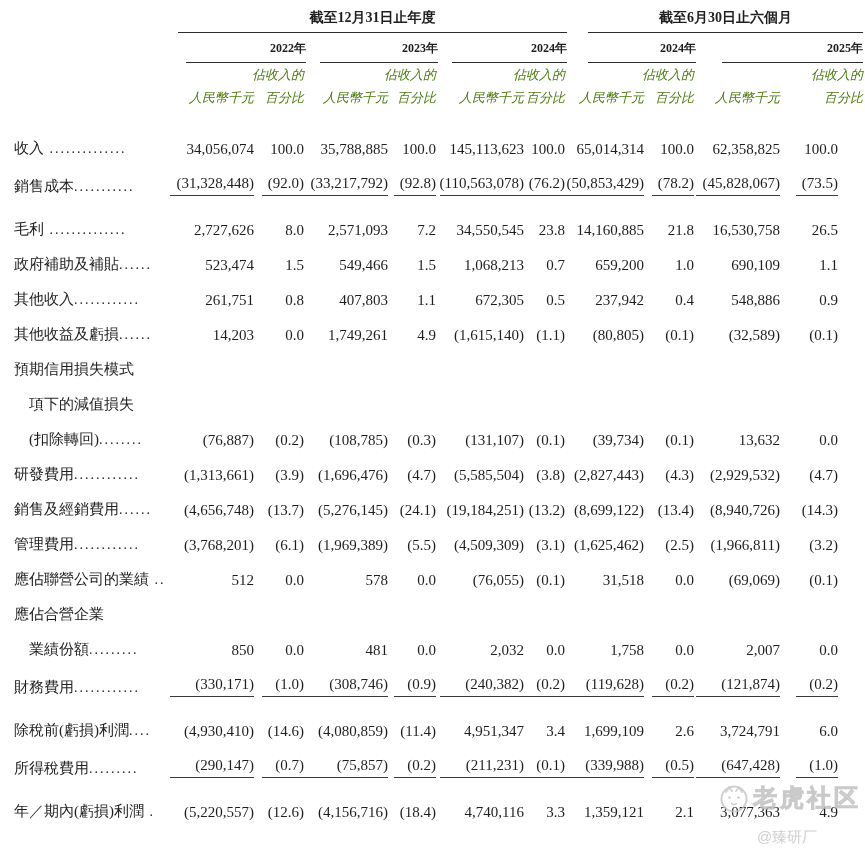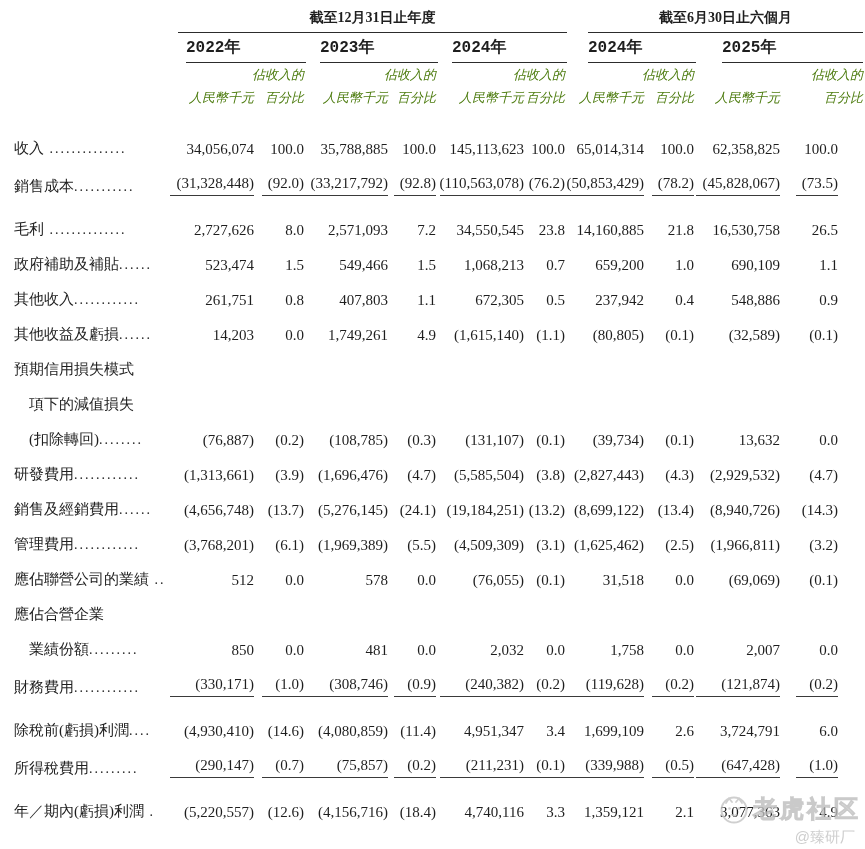--- a/index.html
+++ b/index.html
@@ -13,22 +13,22 @@
   
   .su{
     border-bottom:1.5px solid #2c2c2c;
     font-weight:bold;font-size:14px;text-align:center;
     padding:9px 0 6px 0;line-height:17px;white-space:nowrap;
   }
   .ml6{margin-left:6px;}
   .mr2{margin-right:2px;}
   .yu{
     border-bottom:1.5px solid #2c2c2c;
-    font-weight:bold;font-size:16px;text-align:left;
-    padding:7px 0 5px 0;line-height:17px;margin-left:14px;white-space:nowrap;font-family:Liberation Mono, monospace;
+    font-weight:bold;font-size:12px;text-align:right;
+    padding:7px 0 5px 0;line-height:17px;margin-left:14px;white-space:nowrap;
   }
   .yu.nml{margin-left:0;}
   .yu.ml26{margin-left:26px;}
   .num{
     text-align:right;direction:rtl;white-space:nowrap;
     font-size:15px;line-height:18px;padding:8px 2px 8px 0;
   }
   .num>span{display:inline-block;}
   thead .num{padding:3px 2px 2px 0;}
   .ital{font-style:italic;font-size:13px;color:#4d7c0f;}
@@ -54,22 +54,23 @@
   }
   .wm-top{display:flex;align-items:center;gap:4px;}
   .wm-brand{
     font-size:24px;font-weight:bold;letter-spacing:3px;color:#c9c9c9;
     font-family:"Liberation Sans","DejaVu Sans",sans-serif;
   }
   @supports (-webkit-text-stroke:1px #bbb){
     .wm-brand{color:rgba(255,255,255,.05);-webkit-text-stroke:1px #bdbdbd;}
   }
   .wm-handle{
-    font-size:15px;color:#c2c2c2;margin-top:3px;padding-right:6px;
+    font-size:15px;color:#c2c2c2;margin-top:14px;padding-right:6px;
     font-family:"Liberation Sans","DejaVu Sans",sans-serif;
+    text-align:center;
   }
 </style>
 </head>
 <body>
 
 <table>
   <colgroup>
     <col style="width:172px">
       <col style="width:84px">
       <col style="width:50px">

